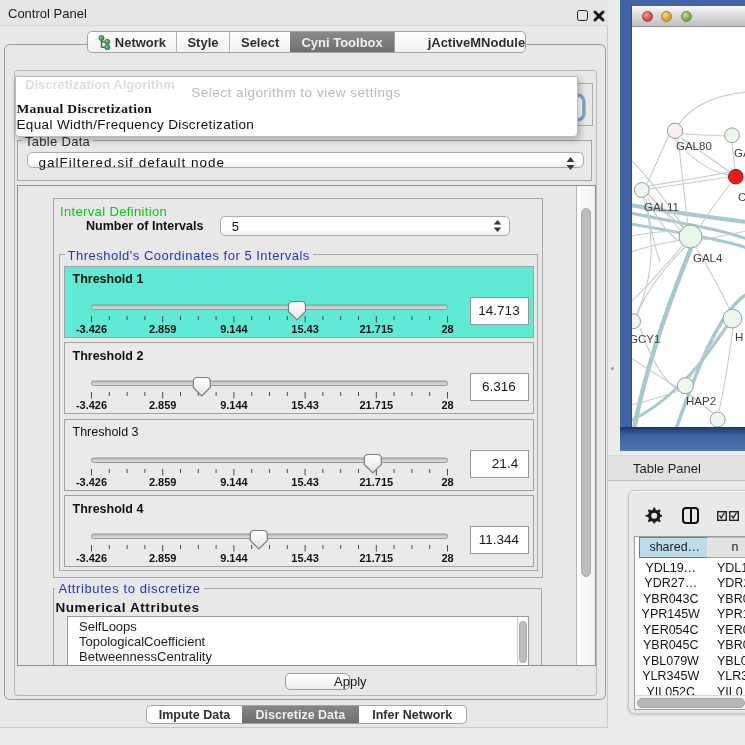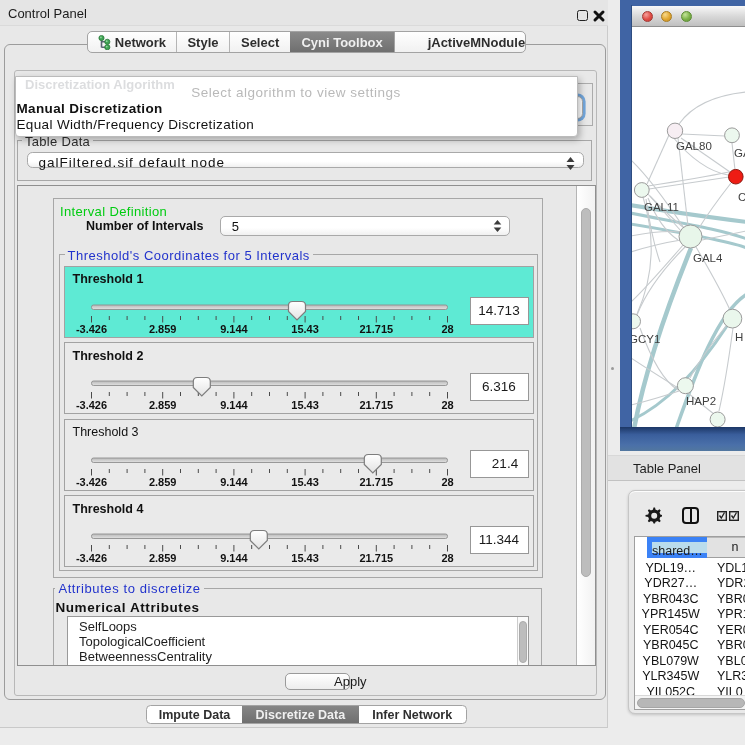--- a/index.html
+++ b/index.html
@@ -48,21 +48,21 @@
 <div class="abs" style="left:26.6px;top:151.6px;width:557.9px;height:16px;border-radius:5.5px;background:linear-gradient(#ffffff,#ffffff 60%,#f0f0f0);border:1px solid #a9a9a9;">
   <div style="position:absolute;left:11px;top:2.5px;font-size:13.5px;letter-spacing:1px;color:#111;">galFiltered.sif default node</div>
   <svg style="position:absolute;right:8px;top:4.5px;" width="9" height="14">
       <path d="M4.5 0 L8.5 5 L0.5 5 Z" fill="#3c3c3c"></path>
       <path d="M4.5 13 L8.5 8 L0.5 8 Z" fill="#3c3c3c"></path>
     </svg>
 </div>
 
 <div class="abs" style="left:14.5px;top:76px;width:563px;height:61px;background:#fff;border:1px solid #bbb;border-radius:0 0 4px 4px;box-shadow:2px 3px 7px rgba(0,0,0,0.28);z-index:40;"></div>
 <div class="abs" style="left:14.5px;top:85px;width:563px;text-align:center;font-size:13.5px;letter-spacing:0.5px;color:#b9b9b9;z-index:41;">Select algorithm to view settings</div>
-<div class="abs" style="left:16.5px;top:100.5px;font-size:13.5px;letter-spacing:0.35px;font-weight:bold;color:#111;z-index:41;">Manual Discretization</div>
+<div class="abs" style="left:16.5px;top:100.5px;font-size:13.5px;letter-spacing:0.35px;font-weight:bold;color:#111;z-index:41;font-family:Liberation Serif, serif;">Manual Discretization</div>
 <div class="abs" style="left:16.5px;top:117px;font-size:13.5px;letter-spacing:0.35px;color:#111;z-index:41;">Equal Width/Frequency Discretization</div>
 <div class="abs" style="left:25px;top:77px;font-size:13px;font-weight:bold;color:rgba(125,130,136,0.27);z-index:42;">Discretization Algorithm</div>
 
 <div class="abs" id="vp" style="left:17px;top:185px;width:579px;height:481px;border:1px solid #8f8f8f;overflow:hidden;">
 
   <div style="position:absolute;box-sizing:border-box;right:0;top:0;width:19.5px;height:479px;background:linear-gradient(to right,#ffffff,#f2f2f2);border-left:1px solid #b5b5b5;"></div>
   <div style="position:absolute;box-sizing:border-box;right:4px;top:22px;width:10.5px;height:369px;border-radius:5.5px;background:#bdbdbd;border:1px solid #ababab;"></div>
 
   <div style="position:absolute;box-sizing:border-box;left:34.6px;top:11.5px;width:490.4px;height:380.5px;border:1px solid #a7a7a7;"></div>
   <div style="position:absolute;left:39px;top:5px;padding:0 3px;background:#e8e8e8;font-size:13px;letter-spacing:0.35px;color:#00cc11;margin-top:13px;">Interval Definition</div>
@@ -283,19 +283,19 @@
 <div class="abs" style="left:682px;top:507px;width:17px;height:17px;border:2.4px solid #111;border-radius:4px;"></div>
 <div class="abs" style="left:690px;top:507px;width:2.4px;height:17px;background:#111;"></div>
 <svg class="abs" style="left:717px;top:510.5px;" width="22" height="10" viewBox="0 0 22 10">
   <rect x="0.7" y="0.7" width="8.6" height="8.6" fill="none" stroke="#222" stroke-width="1.4"></rect>
   <path d="M2.5 4.5 L4.3 7 L7.5 1.5" stroke="#222" stroke-width="1.3" fill="none"></path>
   <rect x="12.7" y="0.7" width="8.6" height="8.6" fill="none" stroke="#222" stroke-width="1.4"></rect>
   <path d="M14.5 4.5 L16.3 7 L19.5 1.5" stroke="#222" stroke-width="1.3" fill="none"></path>
 </svg>
 
 <div class="abs" style="left:634px;top:536px;width:111px;height:174px;border:1px solid #9f9f9f;border-right:none;background:#fff;overflow:hidden;">
-  <div style="position:absolute;box-sizing:border-box;left:12px;top:0;width:71.5px;height:21px;background:#badcec;border:5px solid #3b82f6;line-height:19px;font-size:12.5px;color:#1c1c1c;">shared…</div>
+  <div style="position:absolute;box-sizing:border-box;left:4px;top:0;width:71.5px;height:21px;background:#badcec;border:1px solid #3b82f6;text-align:center;line-height:19px;font-size:12.5px;color:#1c1c1c;">shared…</div>
   <div style="position:absolute;box-sizing:border-box;left:71.5px;top:0;width:40px;height:21px;background:#e2e2e2;border-top:1px solid #b9b9b9;border-bottom:1px solid #9f9f9f;padding-left:25px;line-height:19px;font-size:12.5px;color:#1c1c1c;">n</div>
   <div style="position:absolute;left:0;top:23.5px;width:71.5px;text-align:center;font-size:12.5px;color:#141414;line-height:15.5px;">YDL19…<br>YDR27…<br>YBR043C<br>YPR145W<br>YER054C<br>YBR045C<br>YBL079W<br>YLR345W<br>YIL052C</div>
   <div style="position:absolute;left:82px;top:23.5px;font-size:12.5px;color:#141414;line-height:15.5px;">YDL1<br>YDR2<br>YBR0<br>YPR1<br>YER0<br>YBR0<br>YBL0<br>YLR3<br>YIL0</div>
   <div style="position:absolute;box-sizing:border-box;left:0;top:158px;width:111px;height:16px;background:#f4f4f4;border-top:1px solid #d8d8d8;"></div>
   <div style="position:absolute;box-sizing:border-box;left:2px;top:161px;width:108px;height:10px;border-radius:5px;background:#b7b7b7;border:1px solid #a5a5a5;"></div>
 </div>
 
 </body></html>

